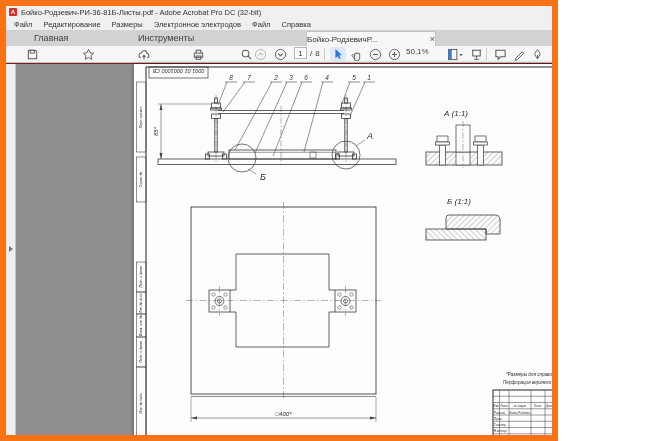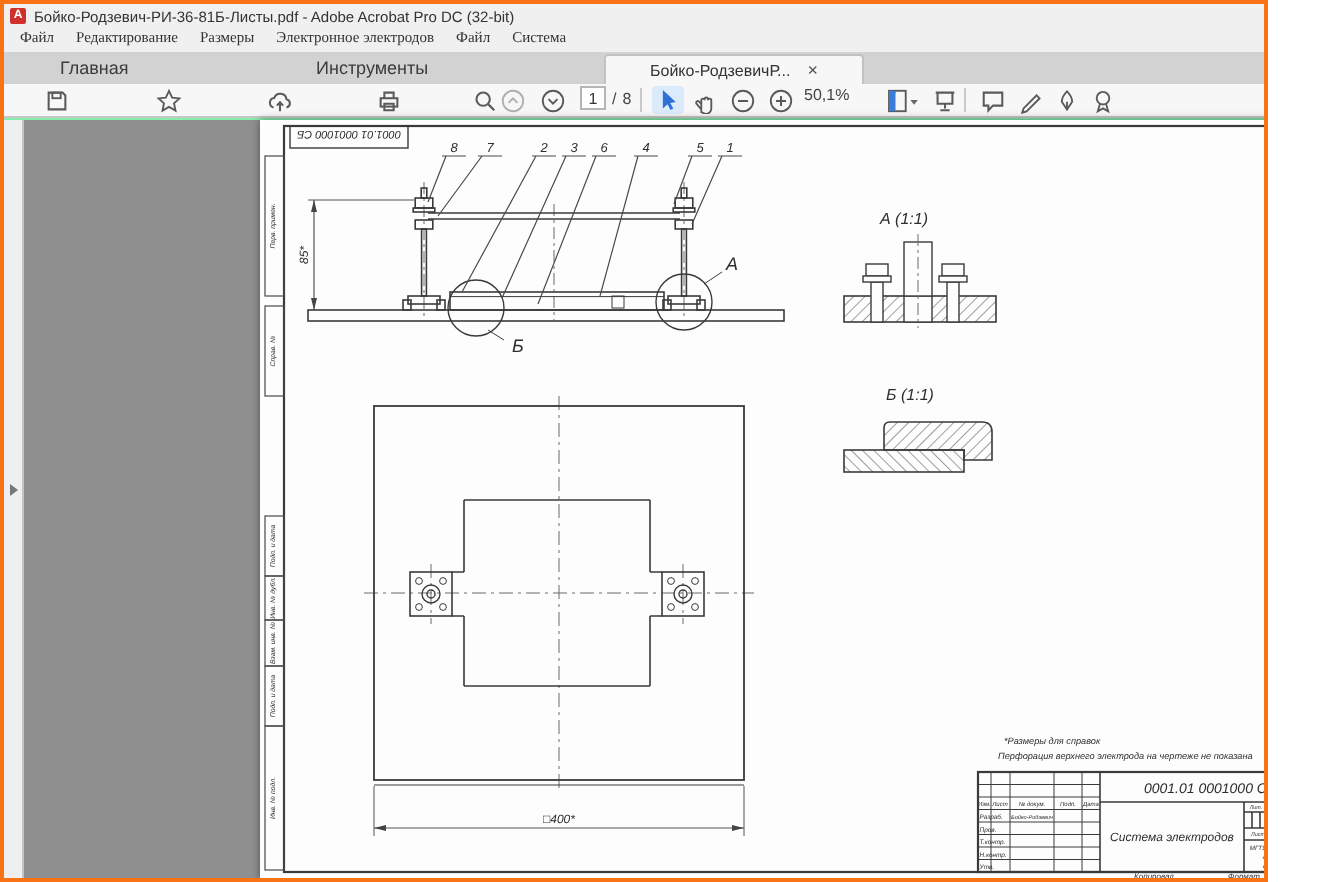--- a/index.html
+++ b/index.html
@@ -1,43 +1,43 @@
 <!DOCTYPE html>
 <html><head>
 <meta charset="utf-8">
 <style>
   * { margin:0; padding:0; box-sizing:border-box; }
   html,body { width:666px; height:441px; overflow:hidden;
               font-family:"Liberation Sans", sans-serif; background:#fff; }
-  .window { position:relative; width:634px; height:441px; background:#86efac;
-            border:2px solid #f97316; overflow:hidden; }
+  .window { position:relative; width:558px; height:441px; background:#7f1d1d;
+            border:6px solid #f97316; overflow:hidden; }
 
   
   .titlebar { position:absolute; left:0; top:0; right:0; height:12px;
               background:#f0f0f0; display:flex; align-items:center; }
   .app-icon { width:8px; height:8px; margin:0 4px 0 3px; background:#d0312d;
               border-radius:1px; color:#fff; font-size:6px; line-height:8px;
               text-align:center; font-weight:bold; }
   .title-text { font-size:7.5px; color:#333; white-space:nowrap; }
 
   
   .menubar { position:absolute; left:0; top:12px; right:0; height:12px;
-             display:flex; gap:11px; padding-left:8px;
-             background:#f0f0f0;font-family:Liberation Serif, serif; }
+             display:flex; align-items:center; gap:11px; padding-left:8px;
+             background:#f0f0f0; }
   .menu-item { font-size:7.5px; color:#333; cursor:default; }
 
   
   .tabbar { position:absolute; left:0; top:24px; right:0; height:16px;
             background:#d2d2d2; }
   .shelf-tab { position:absolute; top:0; height:16px; display:flex;
                align-items:center; font-size:9px; color:#3b3b3b; }
   .doc-tab { position:absolute; left:300px; top:1px; width:130px; height:15px;
              background:#f7f7f7; border:1px solid #c2c2c2; border-bottom:none;
              border-radius:2px 2px 0 0; display:flex; align-items:center;
-             padding:0 22px; }
+             padding:0 0; }
   .doc-tab .label { font-size:8px; color:#333; white-space:nowrap; overflow:hidden;
                     flex:1; }
   .doc-tab .close { font-size:9px; color:#555; margin-left:4px; }
 
   
   .toolbar { position:absolute; left:0; top:40px; right:0; height:17px;
              background:#f7f7f7; border-bottom:1px solid #c6c6c6; }
   .tbtn { position:absolute; top:1px; width:16px; height:14px; display:flex;
           align-items:center; justify-content:center; }
   .tbtn svg { display:block; }
@@ -74,26 +74,26 @@
     <div class="app-icon">A</div>
     <div class="title-text">Бойко-Родзевич-РИ-36-81Б-Листы.pdf - Adobe Acrobat Pro DC (32-bit)</div>
   </div>
 
   <div class="menubar">
     <span class="menu-item">Файл</span>
     <span class="menu-item">Редактирование</span>
     <span class="menu-item">Размеры</span>
     <span class="menu-item">Электронное электродов</span>
     <span class="menu-item">Файл</span>
-    <span class="menu-item">Система</span>
+    <span class="menu-item">Справка</span>
   </div>
 
   <div class="tabbar">
     <div class="shelf-tab" style="left:28px;">Главная</div>
-    <div class="shelf-tab" style="left:156px;">Инструменты</div>
+    <div class="shelf-tab" style="left:132px;">Инструменты</div>
     <div class="doc-tab">
       <span class="label">Бойко-РодзевичР...</span>
       <span class="close">×</span>
     </div>
   </div>
 
   <div class="toolbar">
     <div class="tbtn" style="left:18px;">
       <svg width="13" height="13" viewBox="0 0 14 14">
           <path d="M2.5 2.5h7.5l1.5 1.5v7.5H2.5z" fill="none" stroke="#5a5a5a" stroke-width="1.1"></path>

